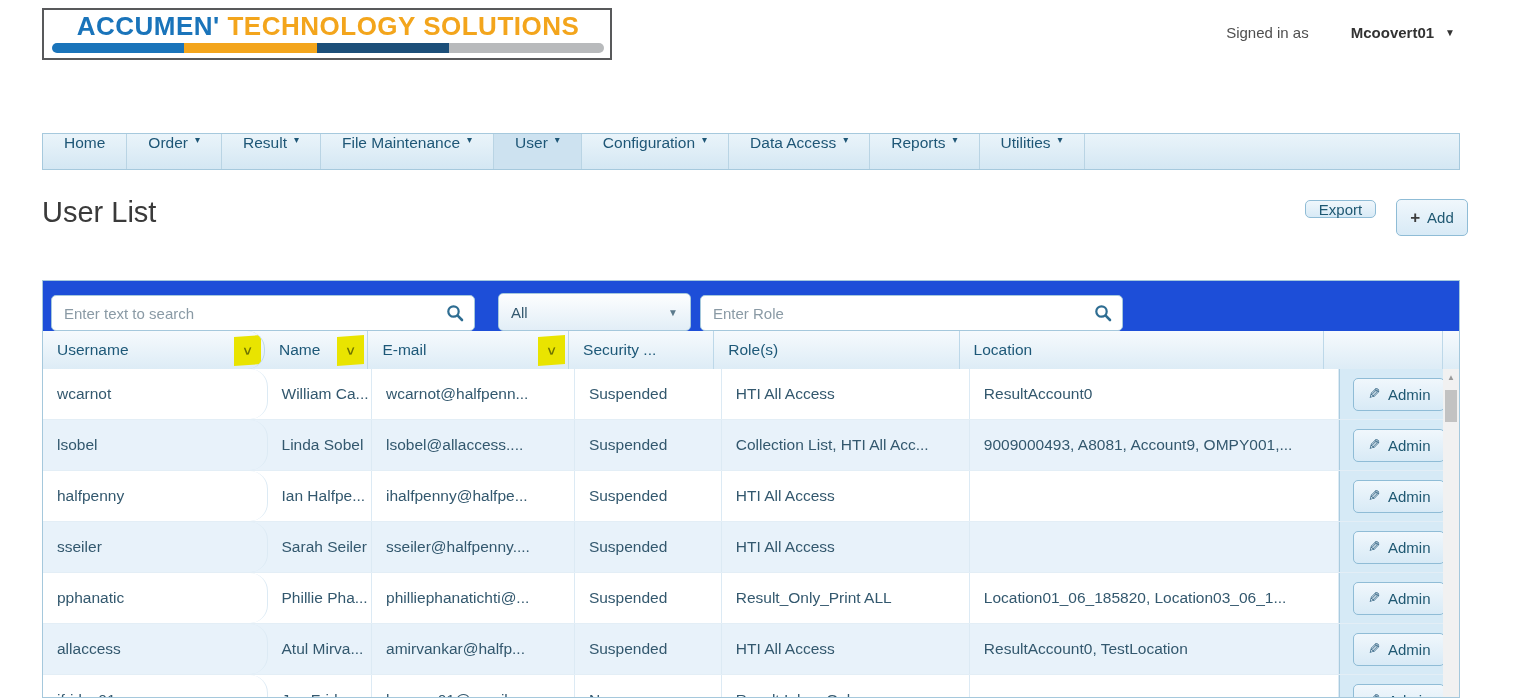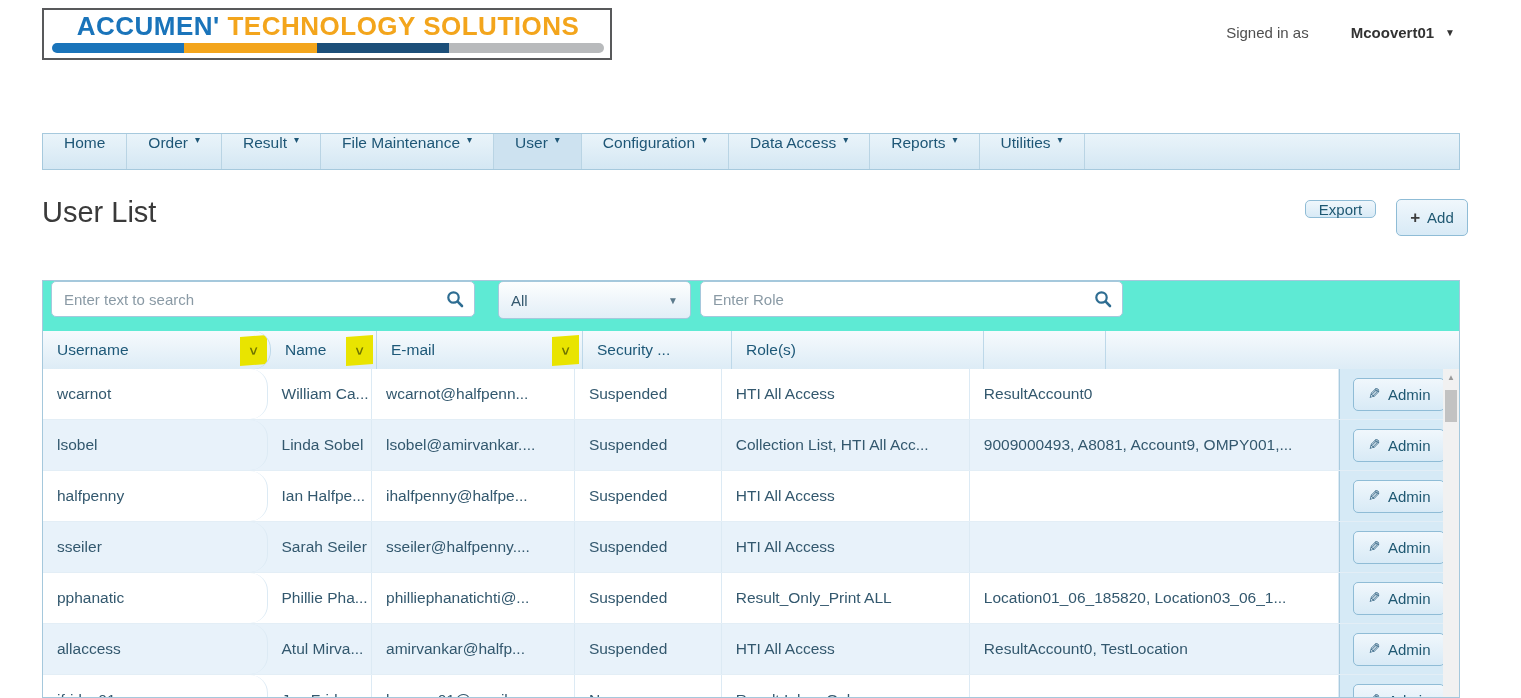--- a/index.html
+++ b/index.html
@@ -43,21 +43,21 @@
     font-family:"Liberation Sans", sans-serif; cursor:pointer;
     display:flex; align-items:center; justify-content:center; gap:7px; }
   .export-btn { position:absolute; left:1305px; top:200px; width:71px; height:18px; }
   .add-btn { position:absolute; left:1396px; top:199px; width:72px; height:37px; }
   .plus-ic { font-size:17px; color:#3d3d3d; font-weight:bold; }
 
   
   .grid-widget { position:absolute; left:42px; top:280px; width:1418px; height:418px;
     border:1px solid #a5c8dc; background:#fff; overflow:hidden; }
 
-  .filter-bar { height:50px; background:#5eead4; display:flex; align-items:flex-start;
+  .filter-bar { height:50px; background:#1d4ed8; display:flex; align-items:flex-end;
     padding-left:8px; }
   .input-wrap { position:relative; height:36px; }
   .input-wrap input { width:100%; height:100%; border:1px solid #a5c8dc; border-radius:5px;
     padding:0 40px 0 12px; font-size:15px; color:#33586e;
     font-family:"Liberation Sans", sans-serif; outline:none; }
   .input-wrap input::placeholder { color:#8a9aa5; opacity:1; }
   .search-wrap { width:424px; }
   .role-wrap { width:423px; margin-left:9px; }
   .mag-icon { position:absolute; right:10px; top:8px; cursor:pointer; }
   .select-box { width:193px; height:36px; margin-left:23px; border:1px solid #a5c8dc;
@@ -214,20 +214,23 @@
       <span class="sort-badge">
         <span>˅</span>
       </span>
     </div>
     <div class="th c-security">
       <span>Security ...</span>
     </div>
     <div class="th c-roles">
       <span>Role(s)</span>
     </div>
+    <div class="th c-location">
+      <span>Location</span>
+    </div>
     <div class="th c-action"></div>
     <div class="th c-spacer"></div>
   </div>
 
   <div class="tbody">
 
     <div class="tr">
       <div class="td c-username">wcarnot</div>
       <div class="td c-name">William Ca...</div>
       <div class="td c-email">wcarnot@halfpenn...</div>
@@ -238,21 +241,21 @@
         <button class="btn admin-btn">
           <span class="pencil-ic">✎</span>
           <span>Admin</span>
         </button>
       </div>
     </div>
 
     <div class="tr alt">
       <div class="td c-username">lsobel</div>
       <div class="td c-name">Linda Sobel</div>
-      <div class="td c-email">lsobel@amirvankar....</div>
+      <div class="td c-email">lsobel@allaccess....</div>
       <div class="td c-security">Suspended</div>
       <div class="td c-roles">Collection List, HTI All Acc...</div>
       <div class="td c-location">9009000493, A8081, Account9, OMPY001,...</div>
       <div class="td c-action">
         <button class="btn admin-btn">
           <span class="pencil-ic">✎</span>
           <span>Admin</span>
         </button>
       </div>
     </div>

